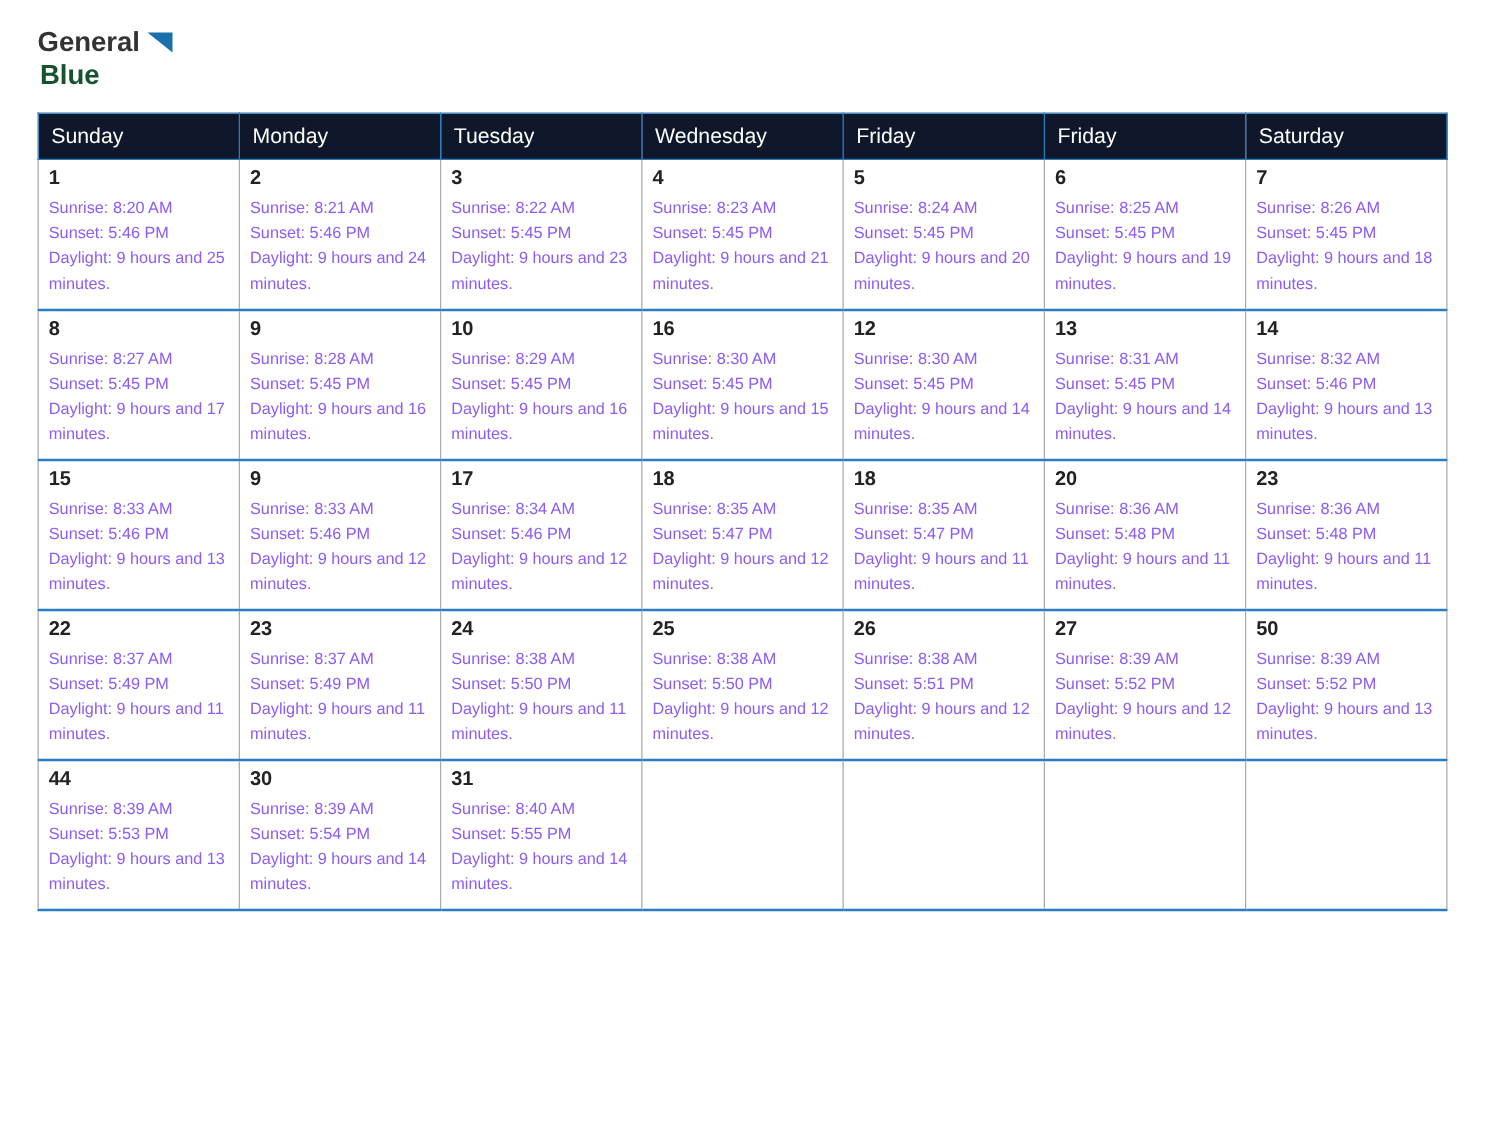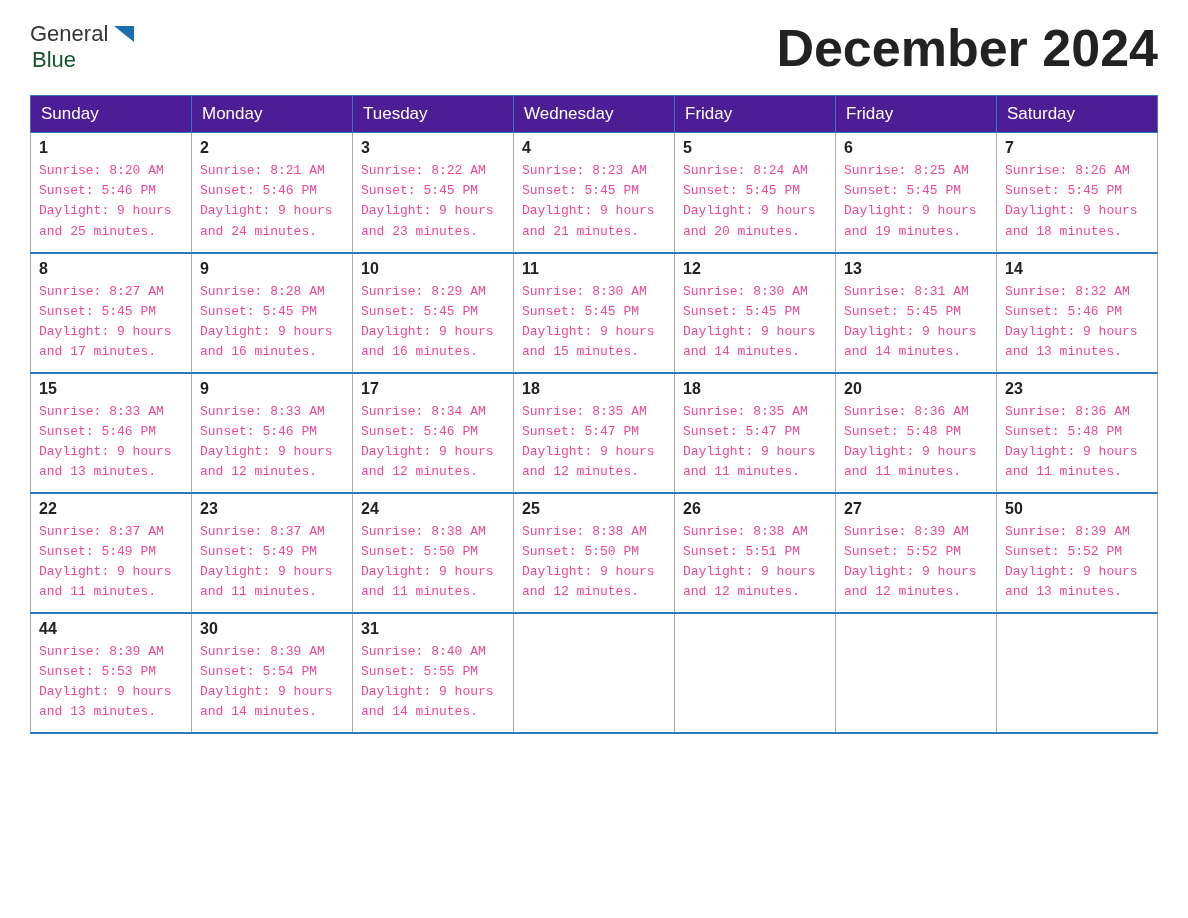--- a/index.html
+++ b/index.html
@@ -16,21 +16,21 @@
       align-items: flex-start;
       justify-content: space-between;
       margin-bottom: 18px;
     }
     .logo-area {
       display: flex;
       align-items: center;
     }
     .logo-text {
       font-size: 22px;
-      font-weight: normal;
+      font-weight: bold;
       line-height: 1.1;
     }
     .logo-general { color: #333; }
     .logo-blue { color: #14532d; }
     .logo-icon {
       width: 28px;
       height: 28px;
       margin-left: 2px;
     }
     .title-area {
@@ -46,21 +46,21 @@
       font-size: 22px;
       color: #444;
       margin-top: 4px;
     }
     table {
       width: 100%;
       border-collapse: collapse;
       table-layout: fixed;
     }
     thead tr th {
-      background: #4c1d95;
+      background: #0f172a;
       color: #fff;
       padding: 8px 10px;
       font-size: 17px;
       font-weight: normal;
       text-align: left;
       border: 1px solid #2a7bbf;
     }
     tbody tr td {
       border: 1px solid #aaa;
       vertical-align: top;
@@ -74,22 +74,21 @@
     }
     .day-num {
       font-size: 16px;
       font-weight: bold;
       margin-bottom: 4px;
       display: block;
     }
     .day-info {
       font-size: 13px;
       line-height: 1.55;
-      color: #ec4899;
-      font-family: Liberation Mono, monospace;
+      color: #8b5cf6;
     }
     tbody tr:last-child td {
       border-bottom: 2px solid #2a7bbf;
     }
     tbody tr td:first-child {
       border-left: 1px solid #aaa;
     }
     .top-border-row td {
       border-top: 2px solid #2a7bbf;
     }
@@ -106,21 +105,20 @@
         <svg class="logo-icon" viewBox="0 0 28 28">
           <polygon points="4,6 24,6 24,22" fill="#1a6fad"></polygon>
         </svg>
       </div>
       <div style="display:flex;align-items:center;">
         <span class="logo-text logo-blue" style="margin-left:2px">Blue</span>
       </div>
     </div>
   </div>
   <div class="title-area">
-    <div class="month-title">December 2024</div>
   </div>
 </div>
 
 <table>
   <thead>
     <tr>
       <th>Sunday</th>
       <th>Monday</th>
       <th>Tuesday</th>
       <th>Wednesday</th>
@@ -207,21 +205,21 @@
         </td>
         <td>
         <span class="day-num">10</span>
         <div class="day-info">
           Sunrise: 8:29 AM<br>
           Sunset: 5:45 PM<br>
           Daylight: 9 hours and&nbsp;16 minutes.
         </div>
         </td>
         <td>
-        <span class="day-num">11</span>
+        <span class="day-num">16</span>
         <div class="day-info">
           Sunrise: 8:30 AM<br>
           Sunset: 5:45 PM<br>
           Daylight: 9 hours and&nbsp;15 minutes.
         </div>
         </td>
         <td>
         <span class="day-num">12</span>
         <div class="day-info">
           Sunrise: 8:30 AM<br>

